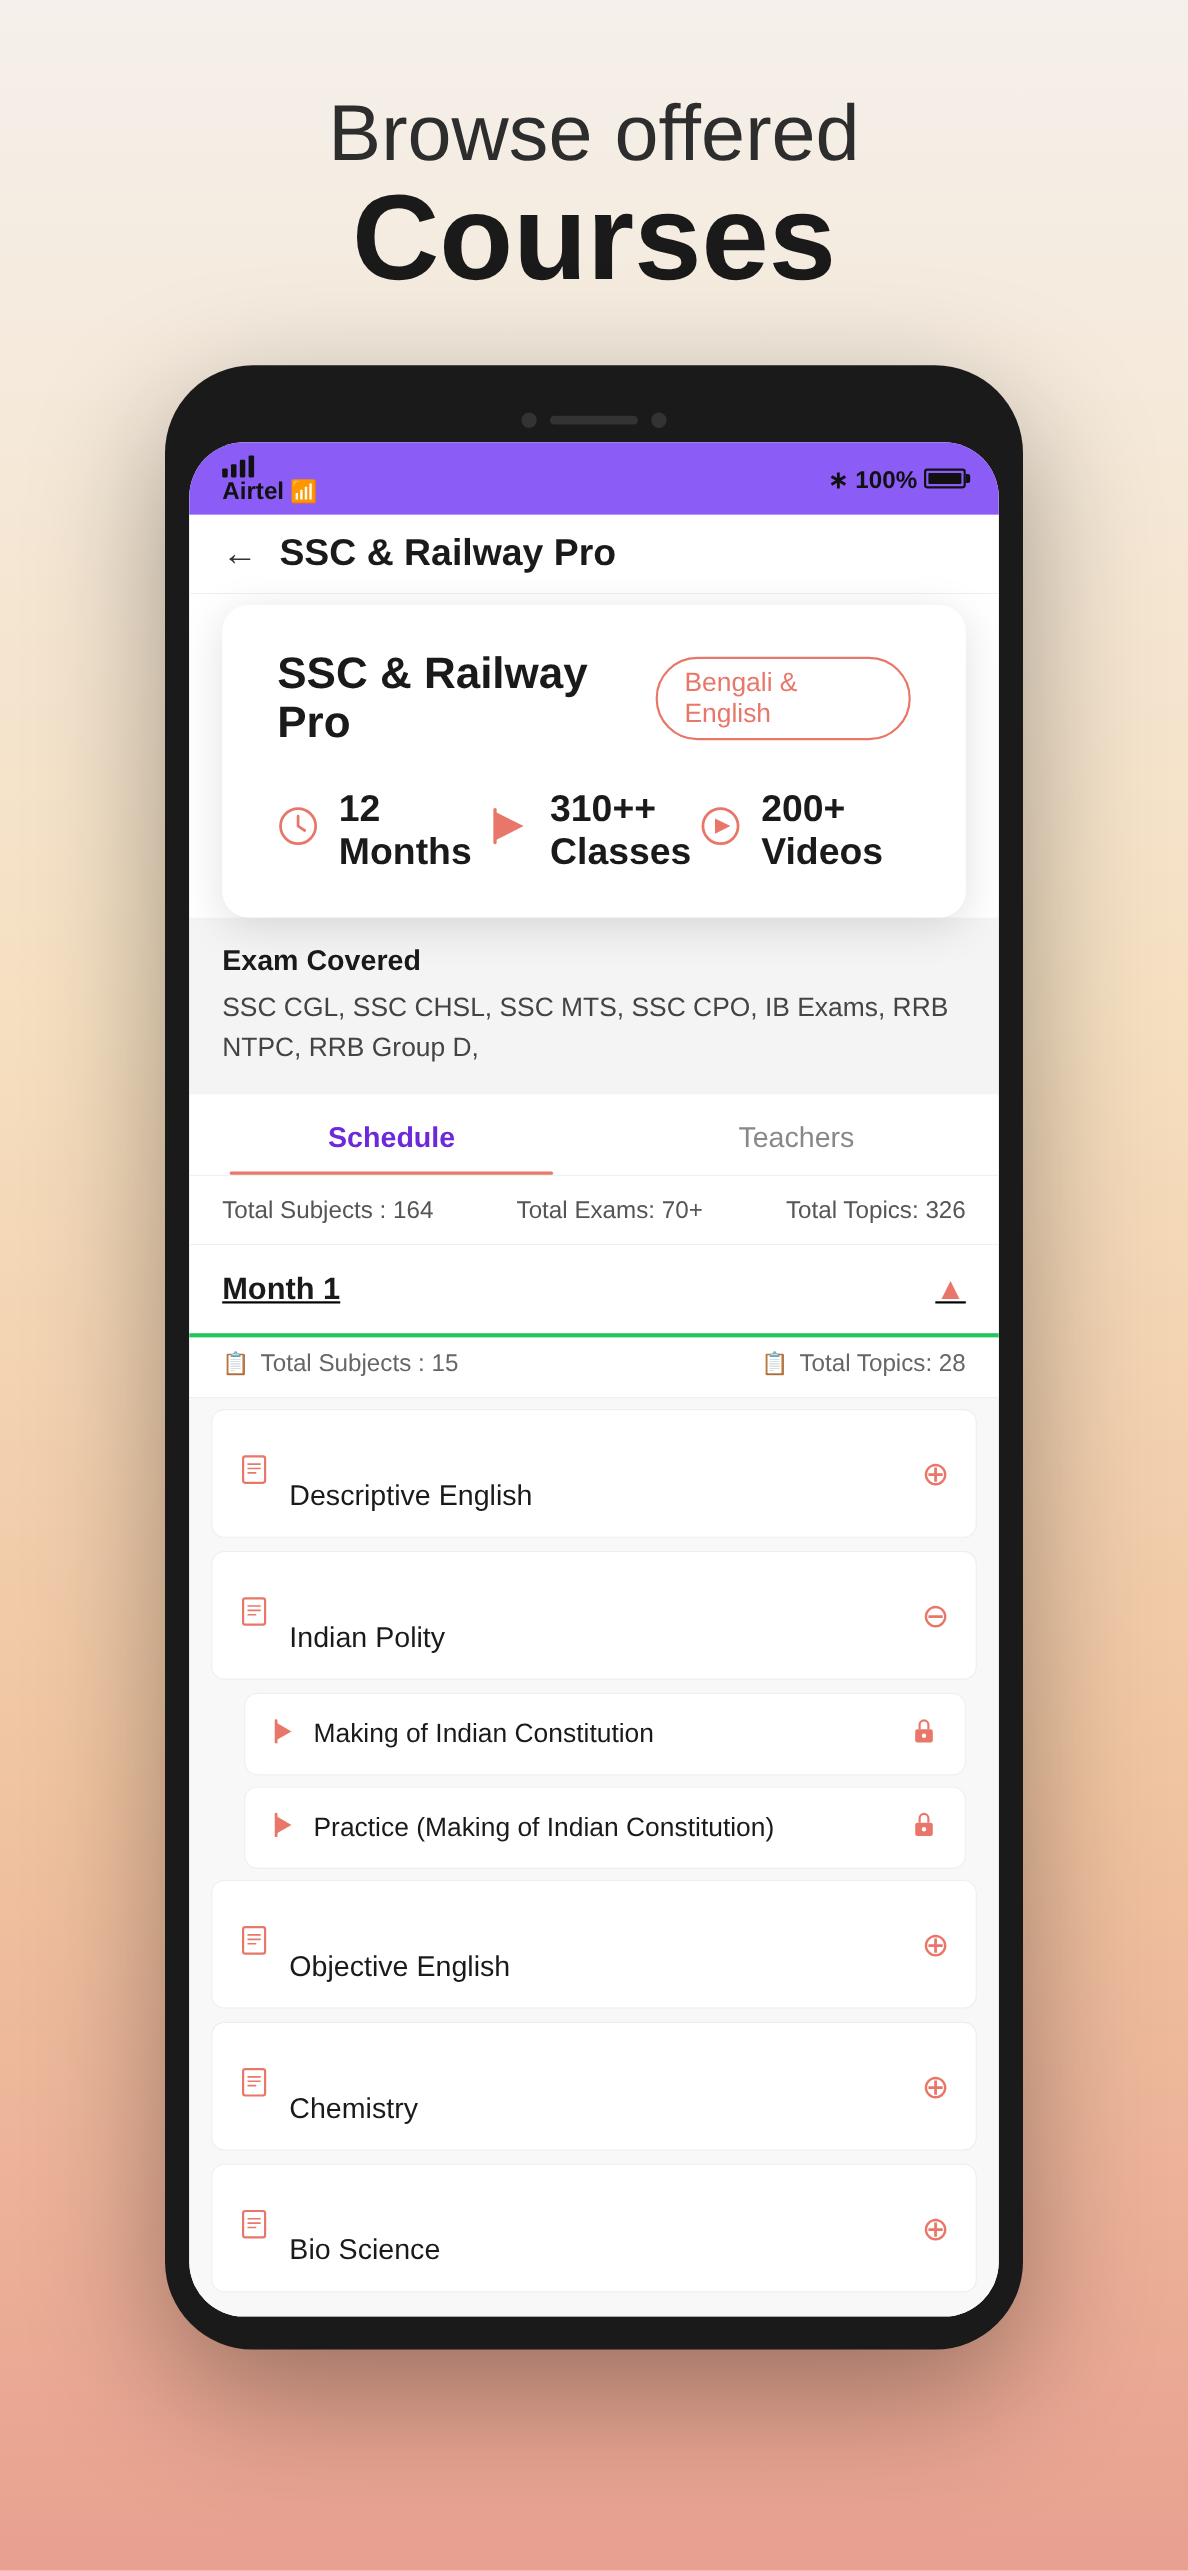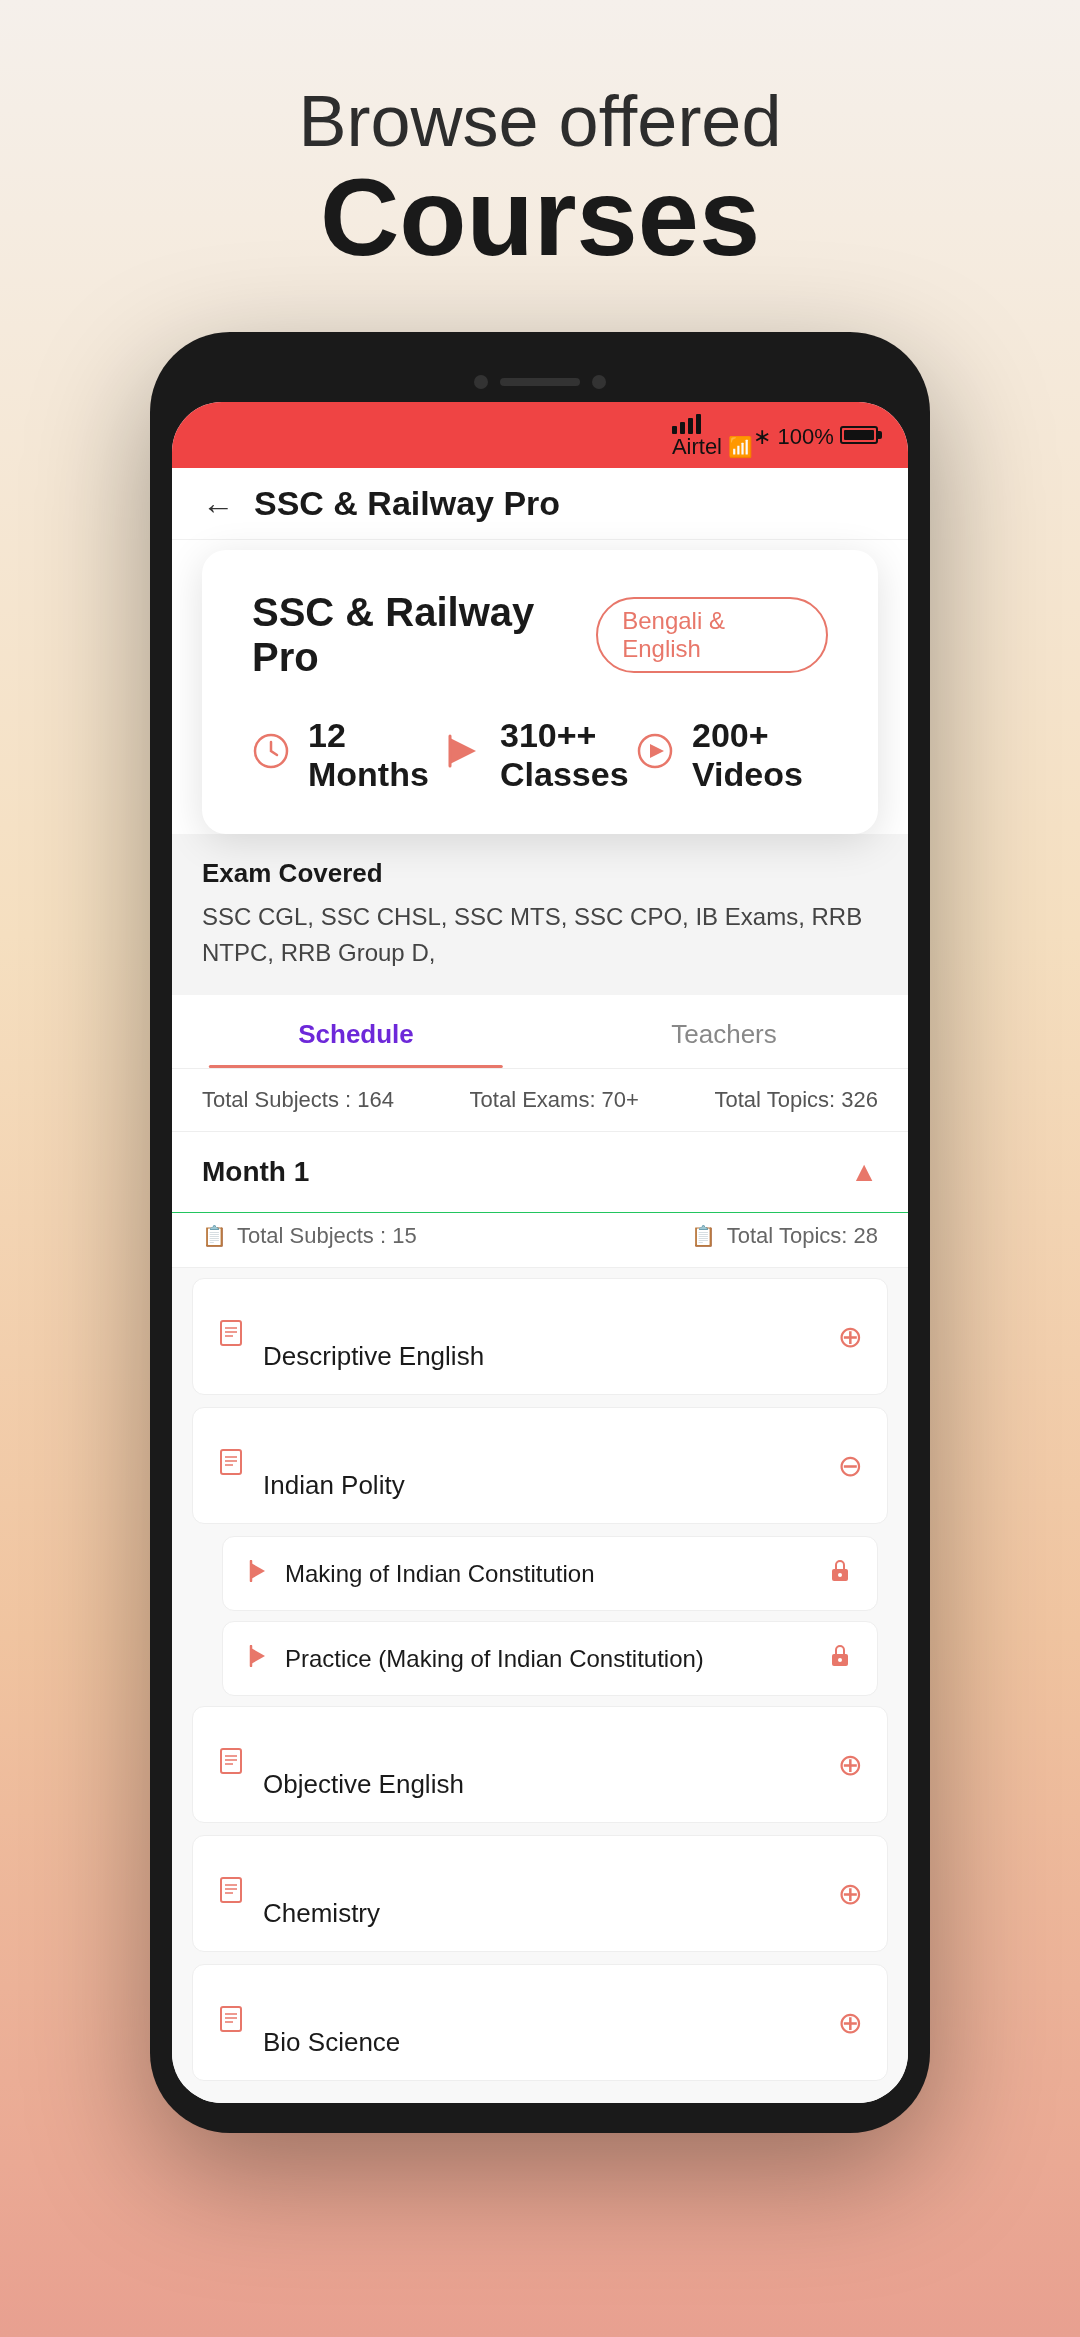--- a/index.html
+++ b/index.html
@@ -116,27 +116,27 @@
 
     
     .phone-screen {
       background: #ffffff;
       border-radius: 50px;
       overflow: hidden;
       min-height: 1400px;
     }
 
     .screen-status-bar {
-      background: #ef4444;
+      background: #8b5cf6;
       padding: 12px 30px 8px;
       display: flex;
-      justify-content: flex-end;
+      justify-content: space-between;
       align-items: center;
       font-size: 22px;
-      font-weight: 400;
+      font-weight: 700;
       color: #111;
     }
 
     
     .app-header {
       background: #fff;
       padding: 16px 30px;
       display: flex;
       align-items: center;
       gap: 20px;
@@ -265,21 +265,22 @@
       font-weight: 500;
     }
 
     
     .month-header {
       background: #fff;
       display: flex;
       justify-content: space-between;
       align-items: center;
       padding: 24px 30px;
-      border-bottom: 1px solid #22c55e;
+      border-bottom: 4px solid #22c55e;
+      text-decoration: underline;
     }
     .month-title {
       font-size: 28px;
       font-weight: 700;
       color: #1a1a1a;
     }
     .month-toggle {
       color: #e8776a;
       font-size: 28px;
     }

